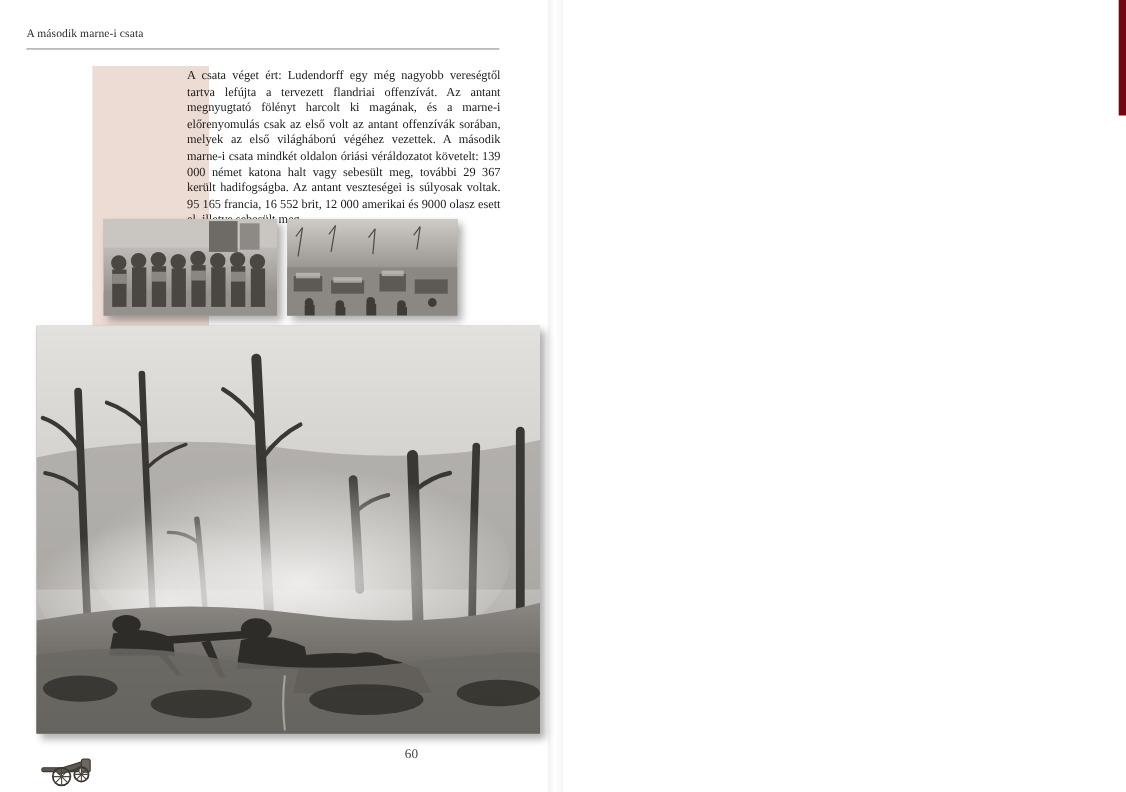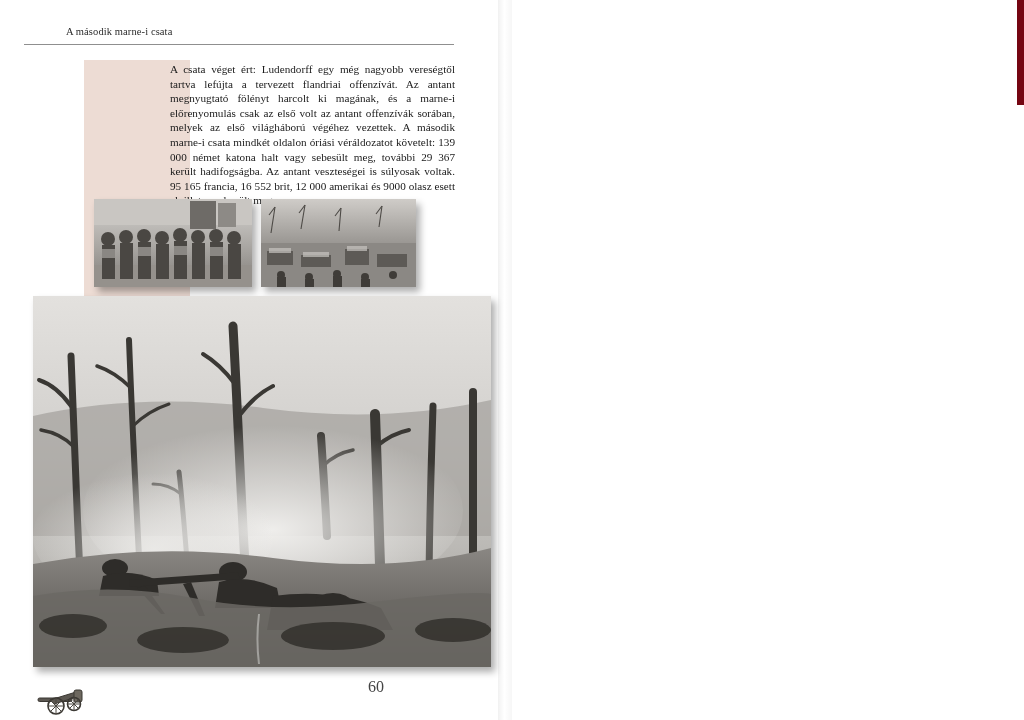--- a/index.html
+++ b/index.html
@@ -9,21 +9,21 @@
     font-family:"Liberation Serif",serif;
     position:relative;
   }
   .spread{position:absolute;inset:0;background:#fdfdfd;}
   
   .page-left{position:absolute;left:0;top:0;width:505px;height:720px;background:#ffffff;}
   .page-right{position:absolute;left:505px;top:0;width:519px;height:720px;background:#ffffff;}
   .gutter{position:absolute;left:498px;top:0;width:14px;height:720px;
           background:linear-gradient(to right,rgba(0,0,0,0.055),rgba(0,0,0,0.0) 45%,rgba(0,0,0,0.035));}
   
-  .runhead{position:absolute;left:24px;top:26px;width:430px;font-size:10.5px;color:#2b2b2b;letter-spacing:.1px;margin-left:42px;}
+  .runhead{position:absolute;left:24px;top:26px;width:430px;font-size:10.5px;color:#2b2b2b;letter-spacing:.1px;}
   .runrule{position:absolute;left:24px;top:44px;width:430px;height:1px;background:#8f8f8f;}
   
   .tintblock{position:absolute;left:84px;top:60px;width:106px;height:200px;background:#eddcd4;}
   .tintblock2{position:absolute;left:84px;top:258px;width:106px;height:38px;background:#eddcd4;}
   
   .bodycol{
     position:absolute;font-size:11.2px;line-height:14.6px;color:#1a1a1a;
     text-align:justify;text-justify:inter-word;hyphens:manual;
   }
   .left-body{left:170px;top:62px;width:285px;}
@@ -33,21 +33,21 @@
   .ph-small-2{left:261px;top:199px;width:155px;height:88px;}
   .ph-big{left:33px;top:296px;width:458px;height:371px;}
   
   .gsc{position:absolute;inset:0;}
   
   .banner{position:absolute;left:512px;top:0;width:512px;height:105px;background:#750512;}
   .banner-year{
     position:absolute;right:24px;top:72px;color:#ffffff;font-size:14px;font-weight:bold;letter-spacing:.6px;
   }
   
-  .folio{position:absolute;font-size:16px;color:#444;}
+  .folio{position:absolute;font-size:12px;color:#444;}
   .folio-l{left:368px;top:678px;}
   
   .cannon{position:absolute;width:64px;height:32px;}
   .cannon-l{left:30px;top:684px;}
 </style>
 </head>
 <body>
 
 <div class="spread">
 

